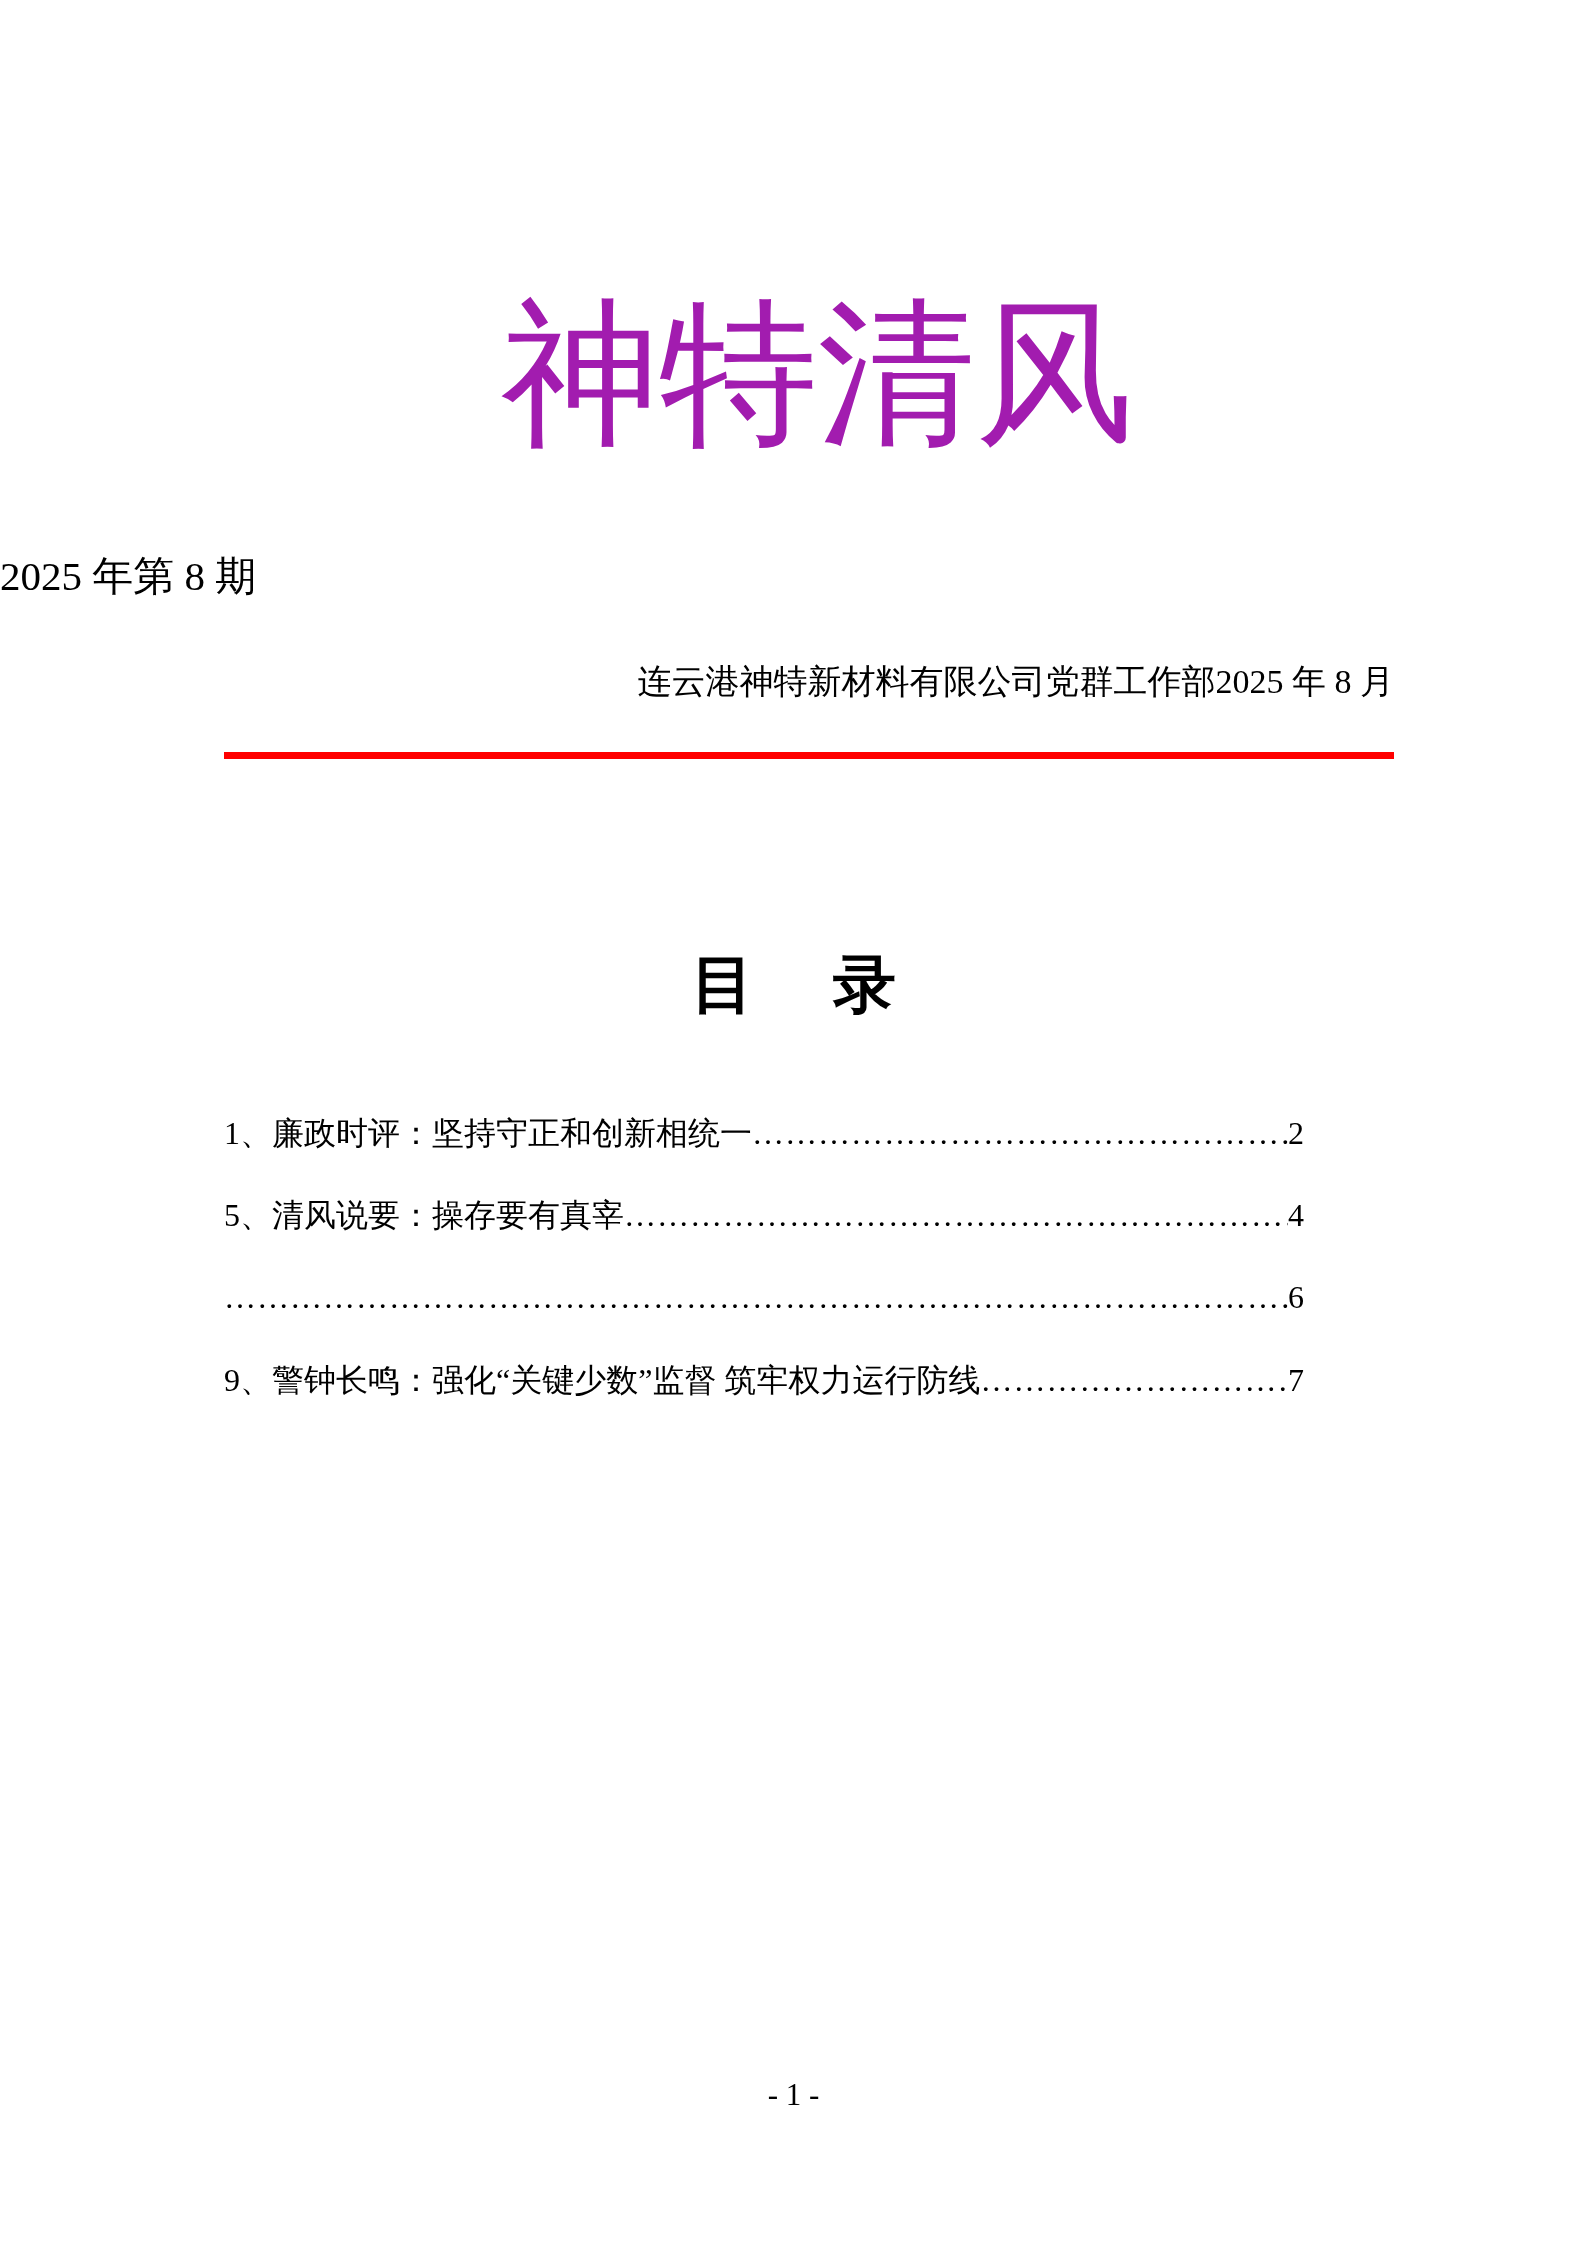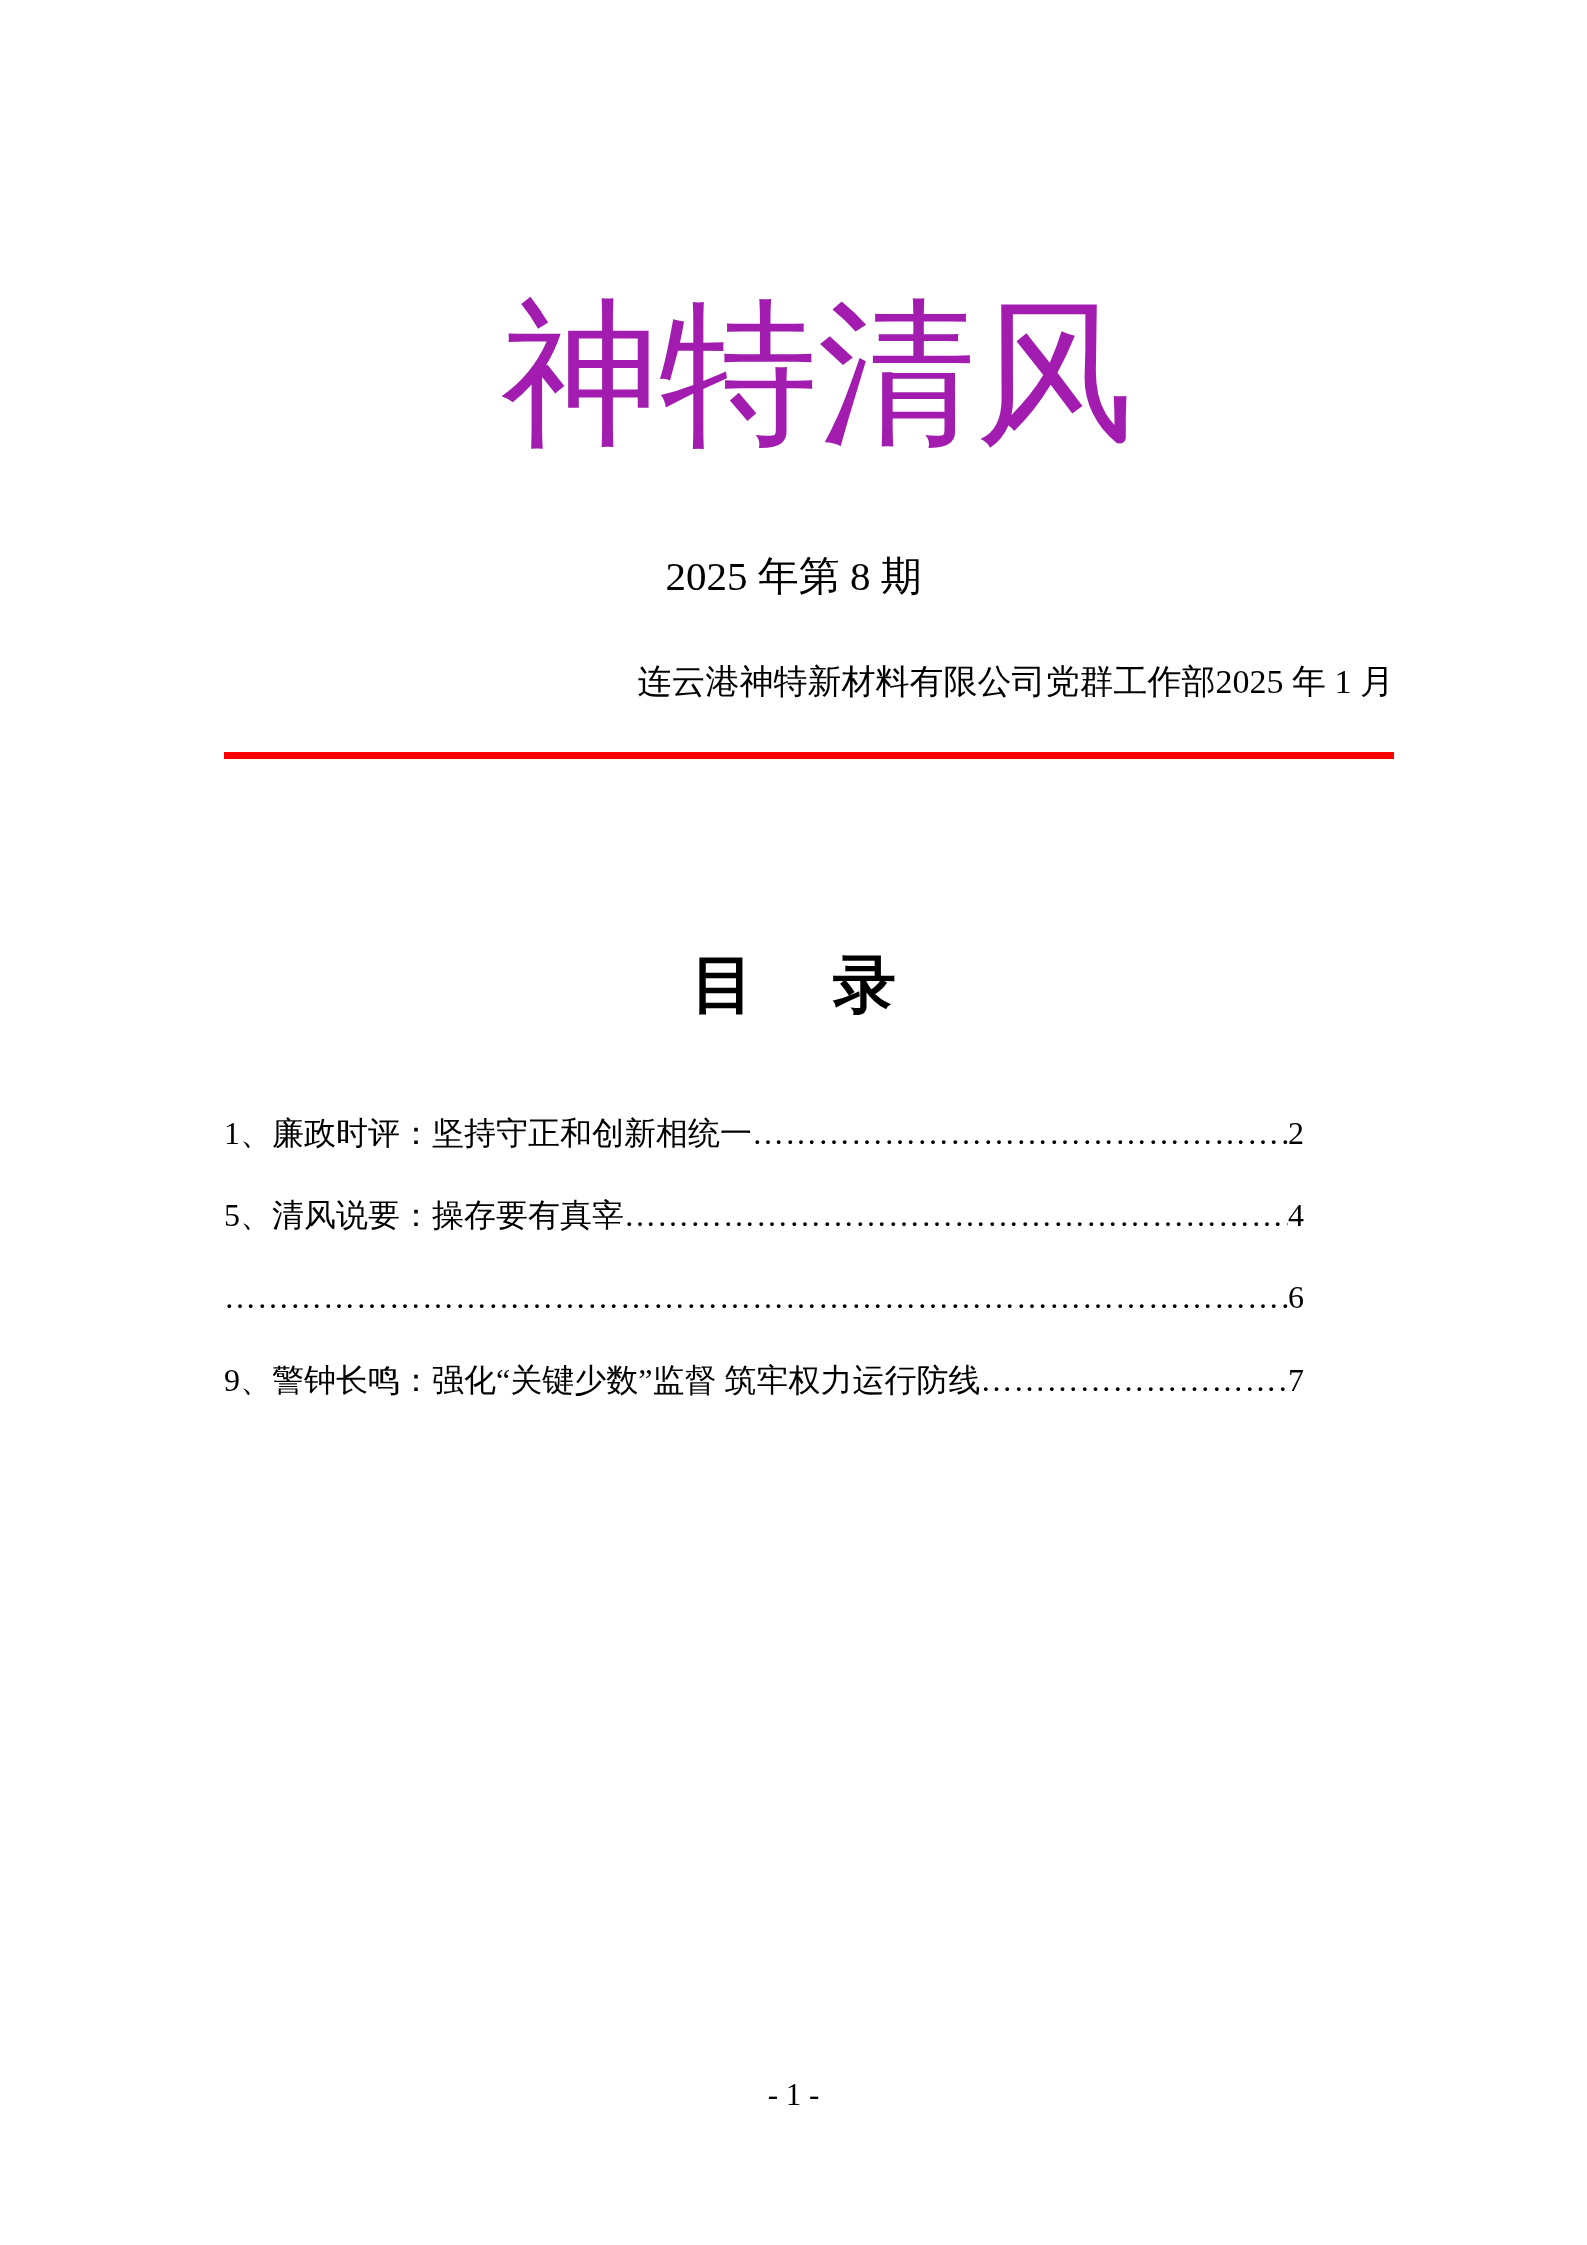--- a/index.html
+++ b/index.html
@@ -29,21 +29,21 @@
     color: #a21caf;
     white-space: nowrap;
     letter-spacing: 0px;
     padding-left: 24px;
   }
   .issue-line {
     position: absolute;
     top: 552px;
     left: 0;
     width: 100%;
-    text-align: center;
+    text-align: left;
     font-size: 41px;
     line-height: 1.2;
     white-space: pre;
   }
   .publisher-row {
     position: absolute;
     top: 660px;
     left: 224px;
     width: 1170px;
     display: flex;
@@ -113,21 +113,21 @@
 <body>
 
 <div class="page">
 
   <div class="masthead-title">神特清风</div>
 
   <div class="issue-line">2025 年第 8 期</div>
 
   <div class="publisher-row">
     <span class="publisher">连云港神特新材料有限公司党群工作部</span>
-    <span class="pub-date">2025 年 1 月</span>
+    <span class="pub-date">2025 年 8 月</span>
   </div>
 
   <div class="red-rule"></div>
 
   <div class="toc-heading">目　 录</div>
 
   <div class="toc">
 
     <div class="toc-line">
       <span class="toc-text">1、廉政时评：坚持守正和创新相统一</span>

